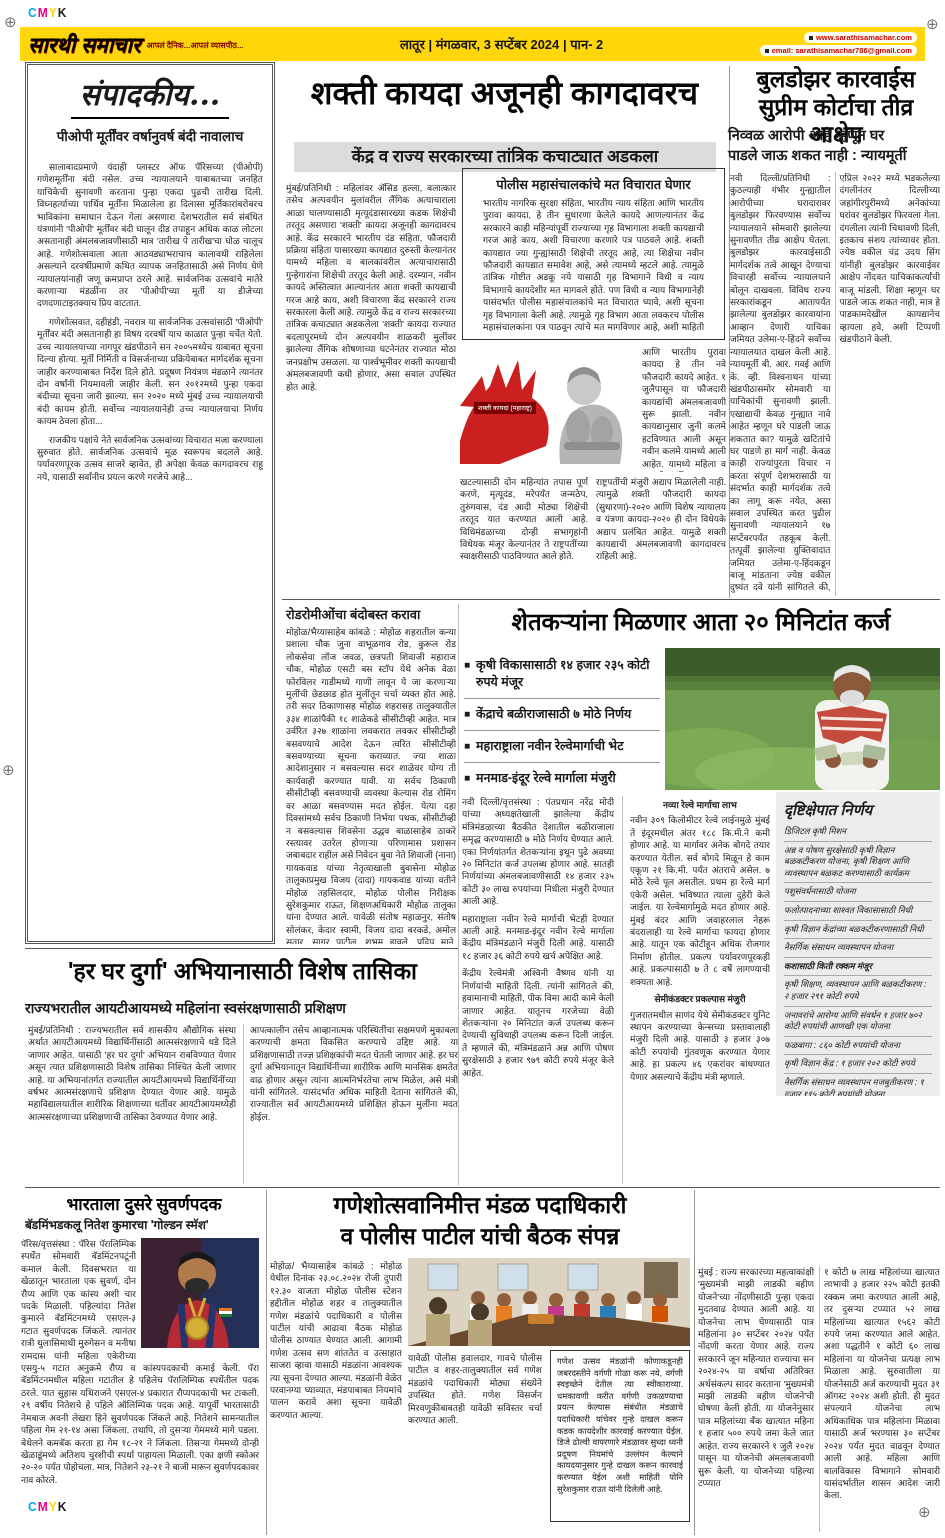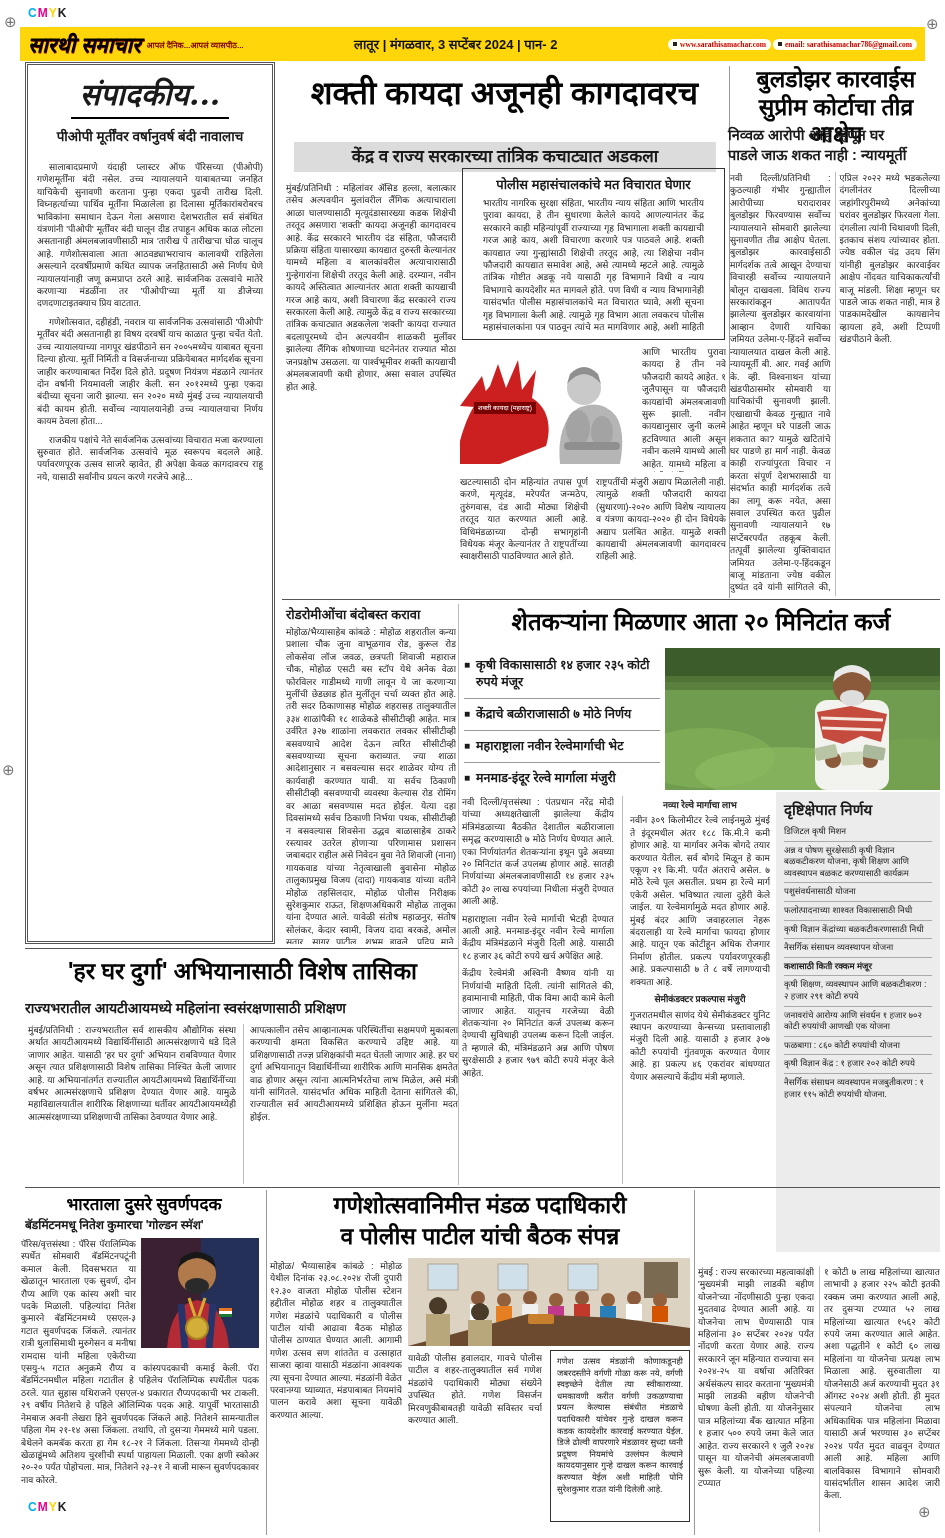--- a/index.html
+++ b/index.html
@@ -14,21 +14,21 @@
   .cmyk{position:absolute;font-size:12px;font-weight:bold;letter-spacing:1px;}
   .cmyk .c{color:#00aeef}.cmyk .m{color:#ec008c}.cmyk .y{color:#ffd400}.cmyk .k{color:#222}
 
   
   .masthead{position:absolute;left:20px;top:27px;width:905px;height:34px;background:#ffd60a;
             display:flex;align-items:center;padding:0 8px;box-sizing:border-box;}
   .mast-title{font-size:21px;font-weight:800;color:#000000;font-style:italic;white-space:nowrap;
               text-shadow:0.5px 0.5px 0 #7a0000;}
   .mast-tag{font-size:8px;color:#7a0000;font-weight:bold;margin-left:6px;white-space:nowrap;}
   .mast-date{flex:1;text-align:center;font-size:13px;font-weight:800;color:#111;white-space:nowrap;}
-  .mast-contact{display:flex;flex-direction:row;gap:2px;align-items:flex-start;font-family:Liberation Serif, serif;}
+  .mast-contact{display:flex;flex-direction:column;gap:2px;align-items:flex-end;}
   .chip{background:#fffef2;border-radius:6px;padding:1px 5px;font-size:7.5px;color:#c00;
         font-weight:bold;display:flex;align-items:center;gap:3px;white-space:nowrap;}
   .sq{width:4px;height:4px;background:#222;display:inline-block;}
 
   
   .edit-box{position:absolute;left:25px;top:62px;width:250px;height:882px;border:3px double #555;
             box-sizing:border-box;padding:8px 9px;overflow:hidden;}
   .edit-label{font-family:"DejaVu Serif","Liberation Serif",serif;font-style:italic;font-weight:bold;
               font-size:30px;text-align:center;border-bottom:2px solid #000;display:block;
               width:70%;margin:0 auto 8px auto;padding-bottom:3px;}
@@ -43,22 +43,22 @@
 
   .cols2{column-count:2;column-gap:9px;column-rule:1px solid #bbb;column-fill:auto;}
   .subhead-c{font-weight:700;text-align:left;}
   .bold-inline{font-weight:800;text-align:center;margin:3px 0;}
 
   .bullet-item{font-size:12.5px;font-weight:800;line-height:1.35;padding:7px 0;
                border-bottom:1px solid #999;display:flex;gap:6px;}
   .bullet-item:last-child{border-bottom:none;}
   .bullet-glyph{font-size:10px;line-height:1.6;}
 
-  .glance{position:absolute;left:776px;top:792px;width:164px;height:460px;background:#ececec;
-          box-sizing:border-box;padding:7px 8px;overflow:hidden;}
+  .glance{position:absolute;left:776px;top:792px;width:164px;height:304px;background:#ececec;
+          box-sizing:border-box;padding:7px 8px;overflow:hidden;font-style:italic;}
   .glance-title{font-size:15px;font-weight:800;margin-bottom:4px;}
   .glance-item{font-size:8.6px;line-height:1.35;padding:3px 0;border-top:1px solid #aaa;color:#222;}
   .glance-item.first{border-top:none;}
   .glance-item.bold{font-weight:800;}
 
   .photo{position:absolute;overflow:hidden;}
   .illu-label{position:absolute;left:14px;top:56px;width:58px;background:#7a0000;color:#fff;
               font-size:6.5px;text-align:center;line-height:1.3;padding:2px;}
   .float-photo{float:right;margin:0 0 4px 5px;}
 </style>
@@ -221,21 +221,21 @@
 
   <div class="abs subhead-c" style="left:25px;top:998px;width:435px;font-size:14px;white-space:nowrap;overflow:hidden;">राज्यभरातील आयटीआयमध्ये महिलांना स्वसंरक्षणासाठी प्रशिक्षण</div>
   <div class="abs big-head" style="left:25px;top:954px;width:435px;font-size:23px;">'हर घर दुर्गा' अभियानासाठी विशेष तासिका</div>
   <div class="abs body-txt just" style="left:28px;top:1024px;width:208px;height:160px;">मुंबई/प्रतिनिधी : राज्यभरातील सर्व शासकीय औद्योगिक संस्था अर्थात आयटीआयमध्ये विद्यार्थिनींसाठी आत्मसंरक्षणाचे धडे दिले जाणार आहेत. यासाठी 'हर घर दुर्गा' अभियान राबविण्यात येणार असून त्यात प्रशिक्षणासाठी विशेष तासिका निश्चित केली जाणार आहे. या अभियानांतर्गत राज्यातील आयटीआयमध्ये विद्यार्थिनींच्या वर्षभर आत्मसंरक्षणाचे प्रशिक्षण देण्यात येणार आहे. यामुळे महाविद्यालयातील शारीरिक शिक्षणाच्या धर्तीवर आयटीआयमध्येही आत्मसंरक्षणाच्या प्रशिक्षणाची तासिका ठेवण्यात येणार आहे.</div>
   <div class="rule-v" style="left:243px;top:1024px;height:160px;background:#bbb;"></div>
   <div class="abs body-txt just" style="left:250px;top:1024px;width:208px;height:160px;">आपत्कालीन तसेच आव्हानात्मक परिस्थितींचा सक्षमपणे मुकाबला करण्याची क्षमता विकसित करण्याचे उद्दिष्ट आहे. या प्रशिक्षणासाठी तज्ज्ञ प्रशिक्षकांची मदत घेतली जाणार आहे. हर घर दुर्गा अभियानातून विद्यार्थिनींच्या शारीरिक आणि मानसिक क्षमतेत वाढ होणार असून त्यांना आत्मनिर्भरतेचा लाभ मिळेल, असे मंत्री यांनी सांगितले. यासंदर्भात अधिक माहिती देताना सांगितले की, राज्यातील सर्व आयटीआयमध्ये प्रशिक्षित होऊन मुलींना मदत होईल.</div>
 
   <div class="rule-h" style="left:25px;top:1187px;width:915px;"></div>
 
   <div class="abs big-head" style="left:25px;top:1192px;width:238px;font-size:17px;">भारताला दुसरे सुवर्णपदक</div>
-  <div class="abs subhead-c" style="left:25px;top:1216px;width:238px;font-size:12px;white-space:nowrap;overflow:hidden;">बॅडमिंटनमधू नितेश कुमारचा 'गोल्डन स्मॅश'</div>
+  <div class="abs subhead-c" style="left:25px;top:1216px;width:238px;font-size:12px;white-space:nowrap;overflow:hidden;">बॅडमिंभडकलू नितेश कुमारचा 'गोल्डन स्मॅश'</div>
   <div class="abs body-txt just" style="left:21px;top:1238px;width:238px;height:295px;">
     <span class="float-photo photo" style="position:relative;display:block;width:118px;height:110px;">
       <svg width="118" height="110" viewBox="0 0 118 110">
         <rect width="118" height="110" fill="#3a2030"></rect>
         <rect x="60" width="58" height="110" fill="#243057"></rect>
         <circle cx="56" cy="36" r="19" fill="#b07a4a"></circle>
         <path d="M37,30 Q56,10 75,30 L72,20 Q56,8 40,20 Z" fill="#181818"></path>
         <ellipse cx="56" cy="48" rx="12" ry="8" fill="#2a2a2a"></ellipse>
         <path d="M26,110 Q30,66 56,62 Q84,66 88,110 Z" fill="#b52b35"></path>
         <path d="M40,66 L44,110 M72,66 L68,110" stroke="#27336b" stroke-width="7"></path>

